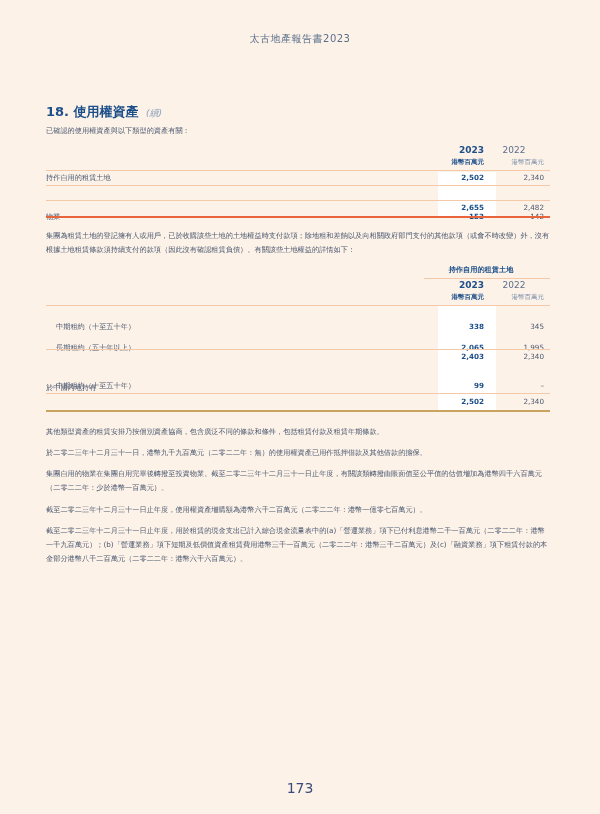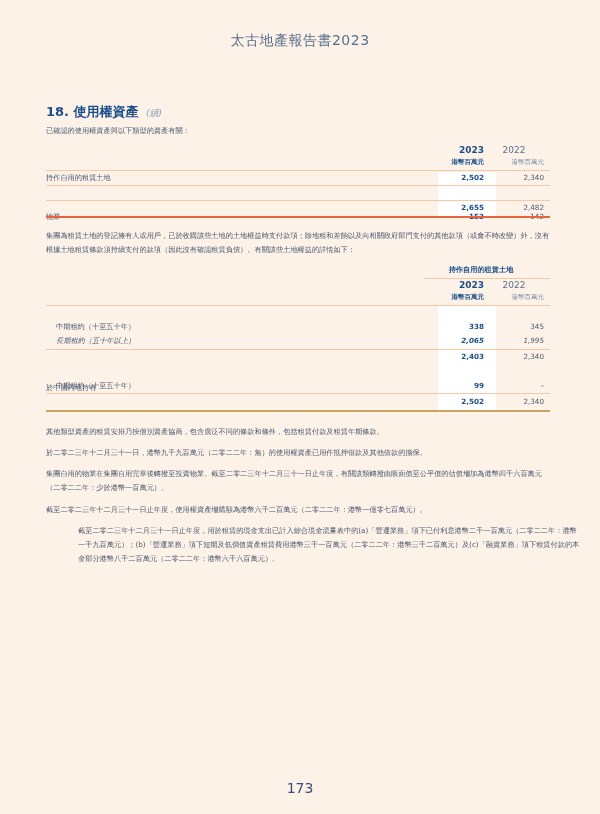--- a/index.html
+++ b/index.html
@@ -6,21 +6,21 @@
   body {
     width: 600px; height: 814px;
     background: #fdf2e8;
     font-family: "DejaVu Sans", "Liberation Sans", sans-serif;
     color: #3c4a5c;
     position: relative;
     overflow: hidden;
   }
   .header-title {
     position: absolute; top: 32px; left: 0; width: 600px;
-    text-align: center; font-size: 14px; color: #5a6f8c; letter-spacing: 0.5px;
+    text-align: center; font-size: 10px; color: #5a6f8c; letter-spacing: 0.5px;
   }
   .section-title {
     position: absolute; top: 103px; left: 46px;
     font-size: 13px; font-weight: bold; color: #1c4f8a;
   }
   .section-title .cont { font-size: 9px; font-style: italic; color: #8aa0bc; font-weight: normal; margin-left: 3px; }
   .p { position: absolute; left: 46px; width: 505px; font-size: 7.2px; line-height: 14px; color: #4a5870; }
 
   .tbl { position: absolute; left: 46px; width: 504px; }
   .col-hl { position: absolute; background: #ffffff; }
@@ -89,21 +89,21 @@
   <div class="hdr-year22" style="top:18px;">2022</div>
   <div class="hdr-unit23" style="top:31px;">港幣百萬元</div>
   <div class="hdr-unit22" style="top:31px;">港幣百萬元</div>
   <div class="line" style="top:43px;"></div>
 
   <div class="row" style="top:58px;">
     <span class="lbl indent">中期租約（十至五十年）</span>
     <span class="v23">338</span>
     <span class="v22">345</span>
   </div>
-  <div class="row" style="top:72px;font-style:italic;">
+  <div class="row" style="top:79px;">
     <span class="lbl indent">長期租約（五十年以上）</span>
     <span class="v23">2,065</span>
     <span class="v22">1,995</span>
   </div>
   <div class="line" style="top:87px;"></div>
   <div class="row" style="top:88px;">
     <span class="v23">2,403</span>
     <span class="v22">2,340</span>
   </div>
   <div class="row" style="top:103px;margin-top:16px;">
@@ -119,15 +119,15 @@
     <span class="v23">2,502</span>
     <span class="v22">2,340</span>
   </div>
   <div class="line thick-gold" style="top:148px;"></div>
 </div>
 
 <div class="p" style="top:425px;">其他類型資產的租賃安排乃按個別資產協商，包含廣泛不同的條款和條件，包括租賃付款及租賃年期條款。</div>
 <div class="p" style="top:446px;">於二零二三年十二月三十一日，港幣九千九百萬元（二零二二年：無）的使用權資產已用作抵押借款及其他借款的擔保。</div>
 <div class="p" style="top:467px;">集團自用的物業在集團自用完畢後轉撥至投資物業。截至二零二三年十二月三十一日止年度，有關該類轉撥由賬面值至公平值的估值增加為港幣四千六百萬元（二零二二年：少於港幣一百萬元）。</div>
 <div class="p" style="top:503px;">截至二零二三年十二月三十一日止年度，使用權資產增購額為港幣六千二百萬元（二零二二年：港幣一億零七百萬元）。</div>
-<div class="p" style="top:524px;margin-left:32px;">截至二零二三年十二月三十一日止年度，用於租賃的現金支出已計入綜合現金流量表中的(a)「營運業務」項下已付利息港幣二千一百萬元（二零二二年：港幣一千九百萬元）；(b)「營運業務」項下短期及低價值資產租賃費用港幣三千一百萬元（二零二二年：港幣三千二百萬元）及(c)「融資業務」項下租賃付款的本金部分港幣八千二百萬元（二零二二年：港幣六千六百萬元）。</div>
+<div class="p" style="top:524px;">截至二零二三年十二月三十一日止年度，用於租賃的現金支出已計入綜合現金流量表中的(a)「營運業務」項下已付利息港幣二千一百萬元（二零二二年：港幣一千九百萬元）；(b)「營運業務」項下短期及低價值資產租賃費用港幣三千一百萬元（二零二二年：港幣三千二百萬元）及(c)「融資業務」項下租賃付款的本金部分港幣八千二百萬元（二零二二年：港幣六千六百萬元）。</div>
 
 <div class="page-num">173</div>
 
 </body></html>

